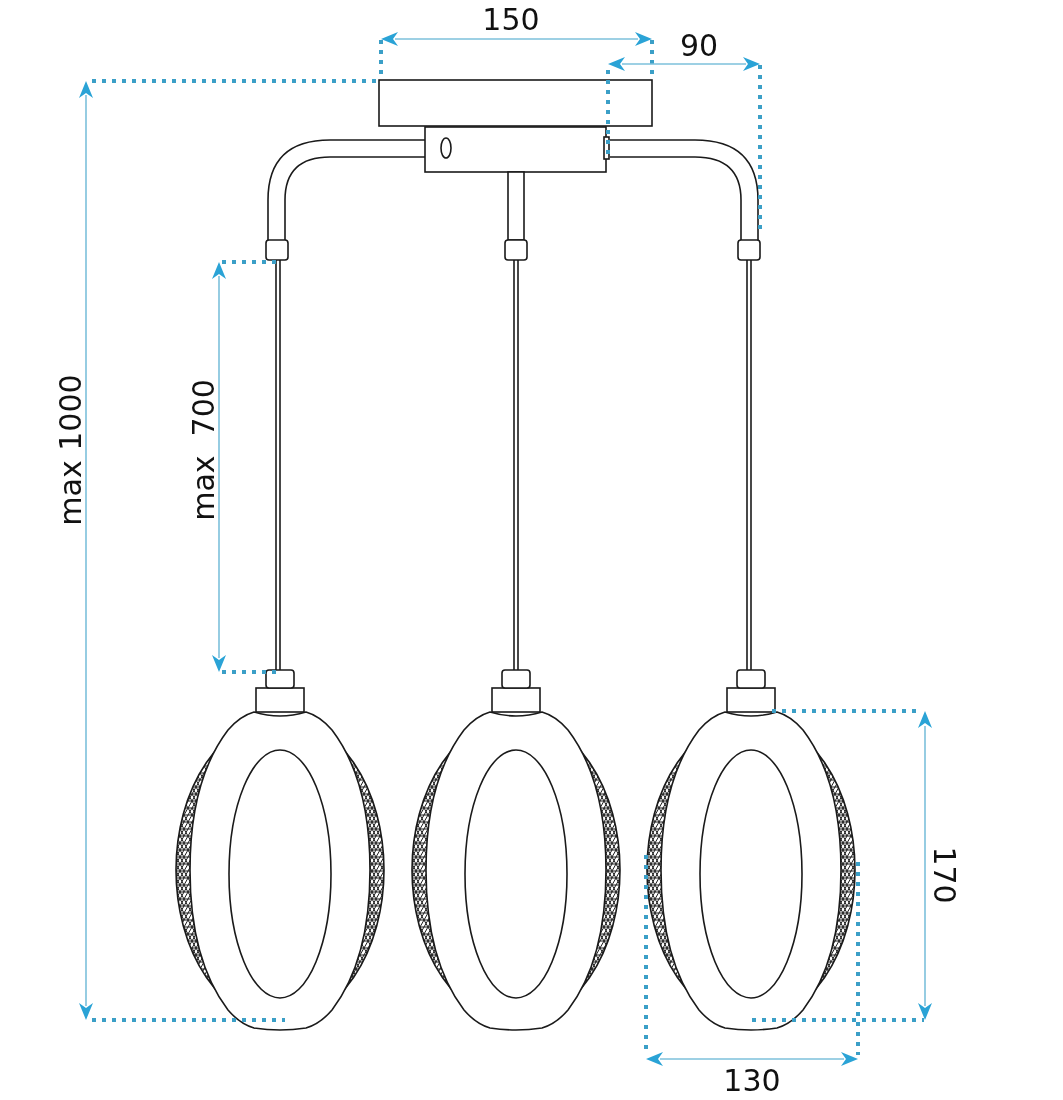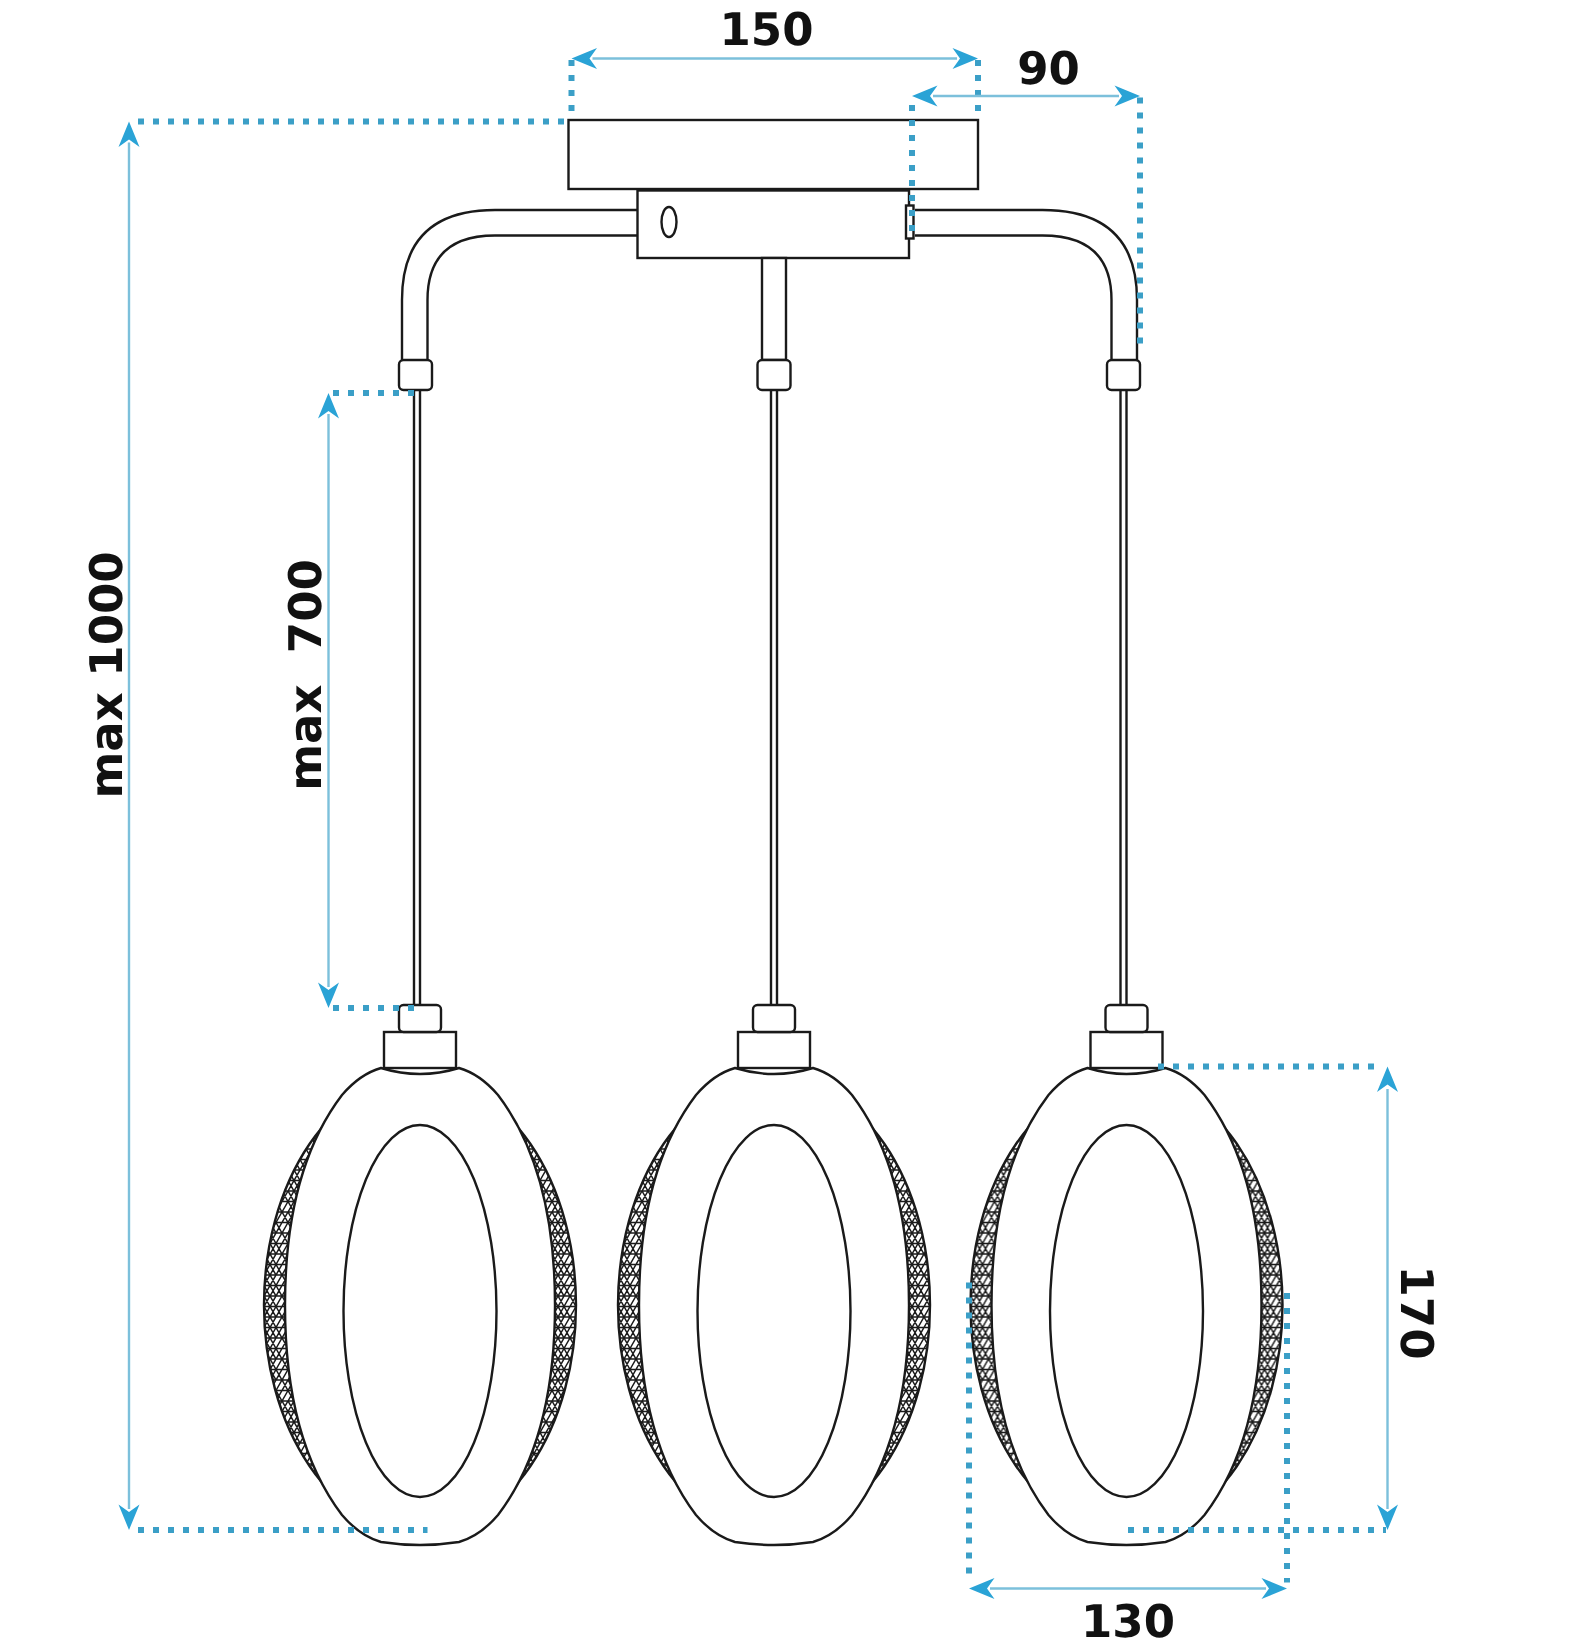--- a/index.html
+++ b/index.html
@@ -1,17 +1,17 @@
 <!DOCTYPE html>
 <html><head>
   <meta charset="utf-8">
   <style>
     html, body { margin: 0; padding: 0; background: #ffffff; }
     body { width: 1063px; height: 1100px; overflow: hidden; position: relative; }
-    #stage { position: absolute; left: 0; top: 0; width: 1063px; height: 1100px; font-weight: bold; }
+    #stage { position: absolute; left: 0; top: 0; width: 1063px; height: 1100px; }
     svg { display: block; }
     .dim-text {
       font-family: "DejaVu Sans", sans-serif;
       font-size: 30px;
       fill: #111111;
     }
     .draw { fill: #ffffff; stroke: #1a1a1a; stroke-width: 1.6; }
     .draw-line { fill: none; stroke: #1a1a1a; stroke-width: 1.6; }
     .dim-line { stroke: #7cc0db; stroke-width: 1.6; fill: none; }
     .dim-dot { stroke: #3b9fc7; stroke-width: 4; stroke-dasharray: 4 6; fill: none; }

